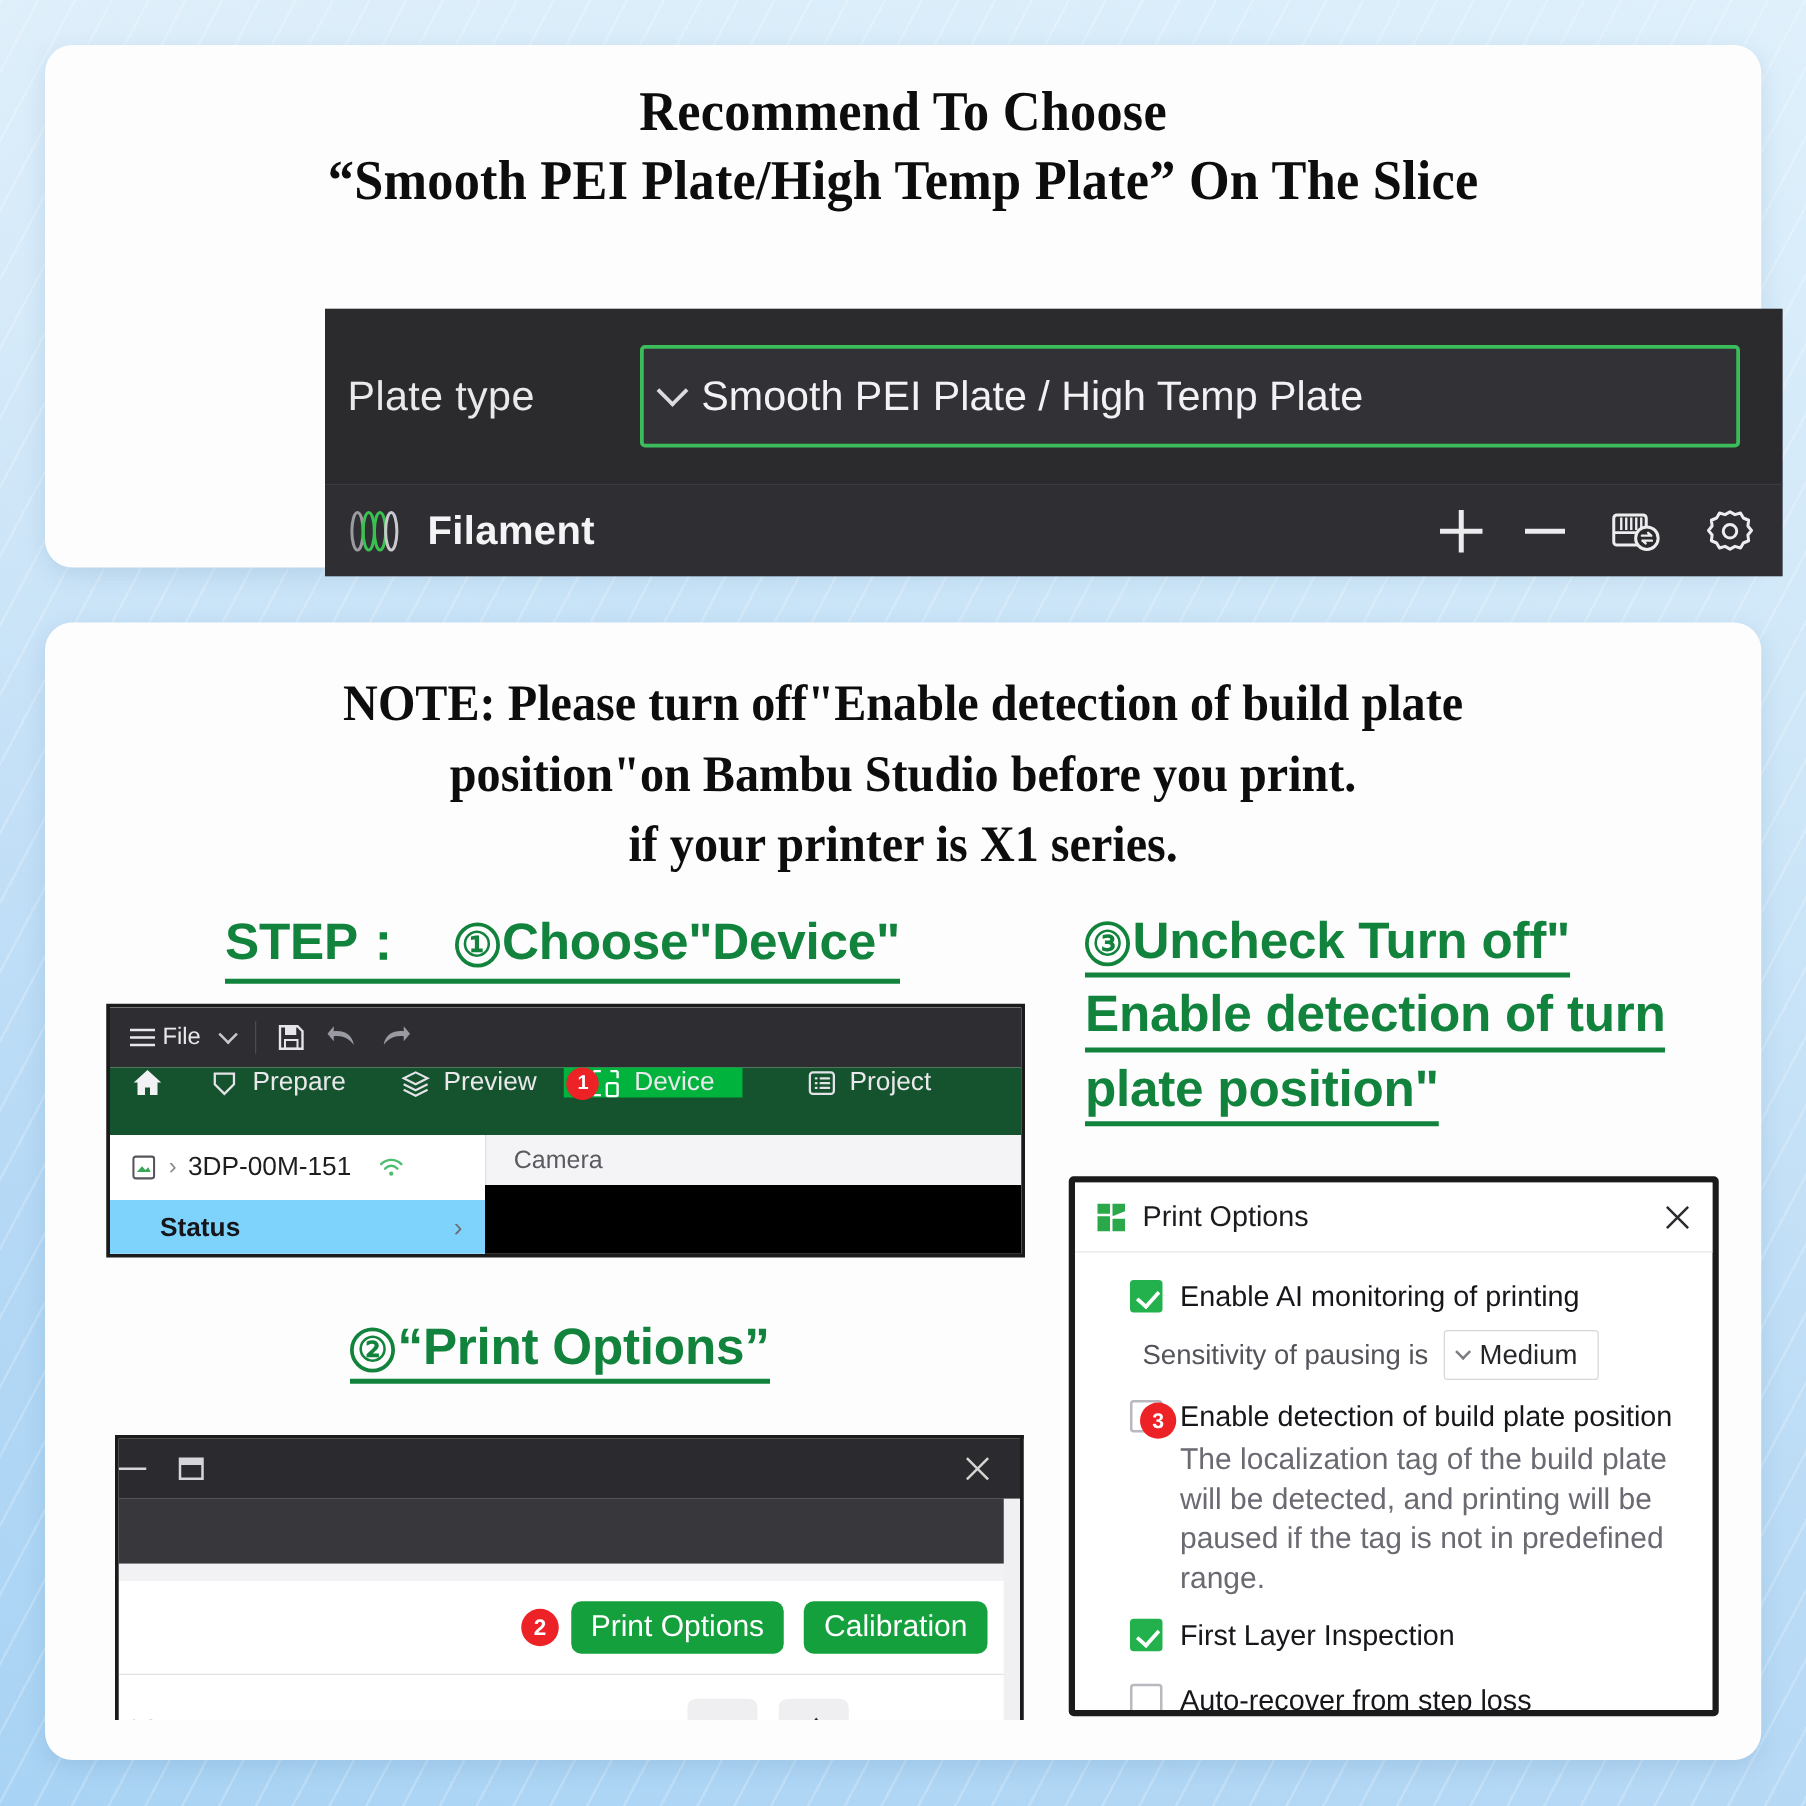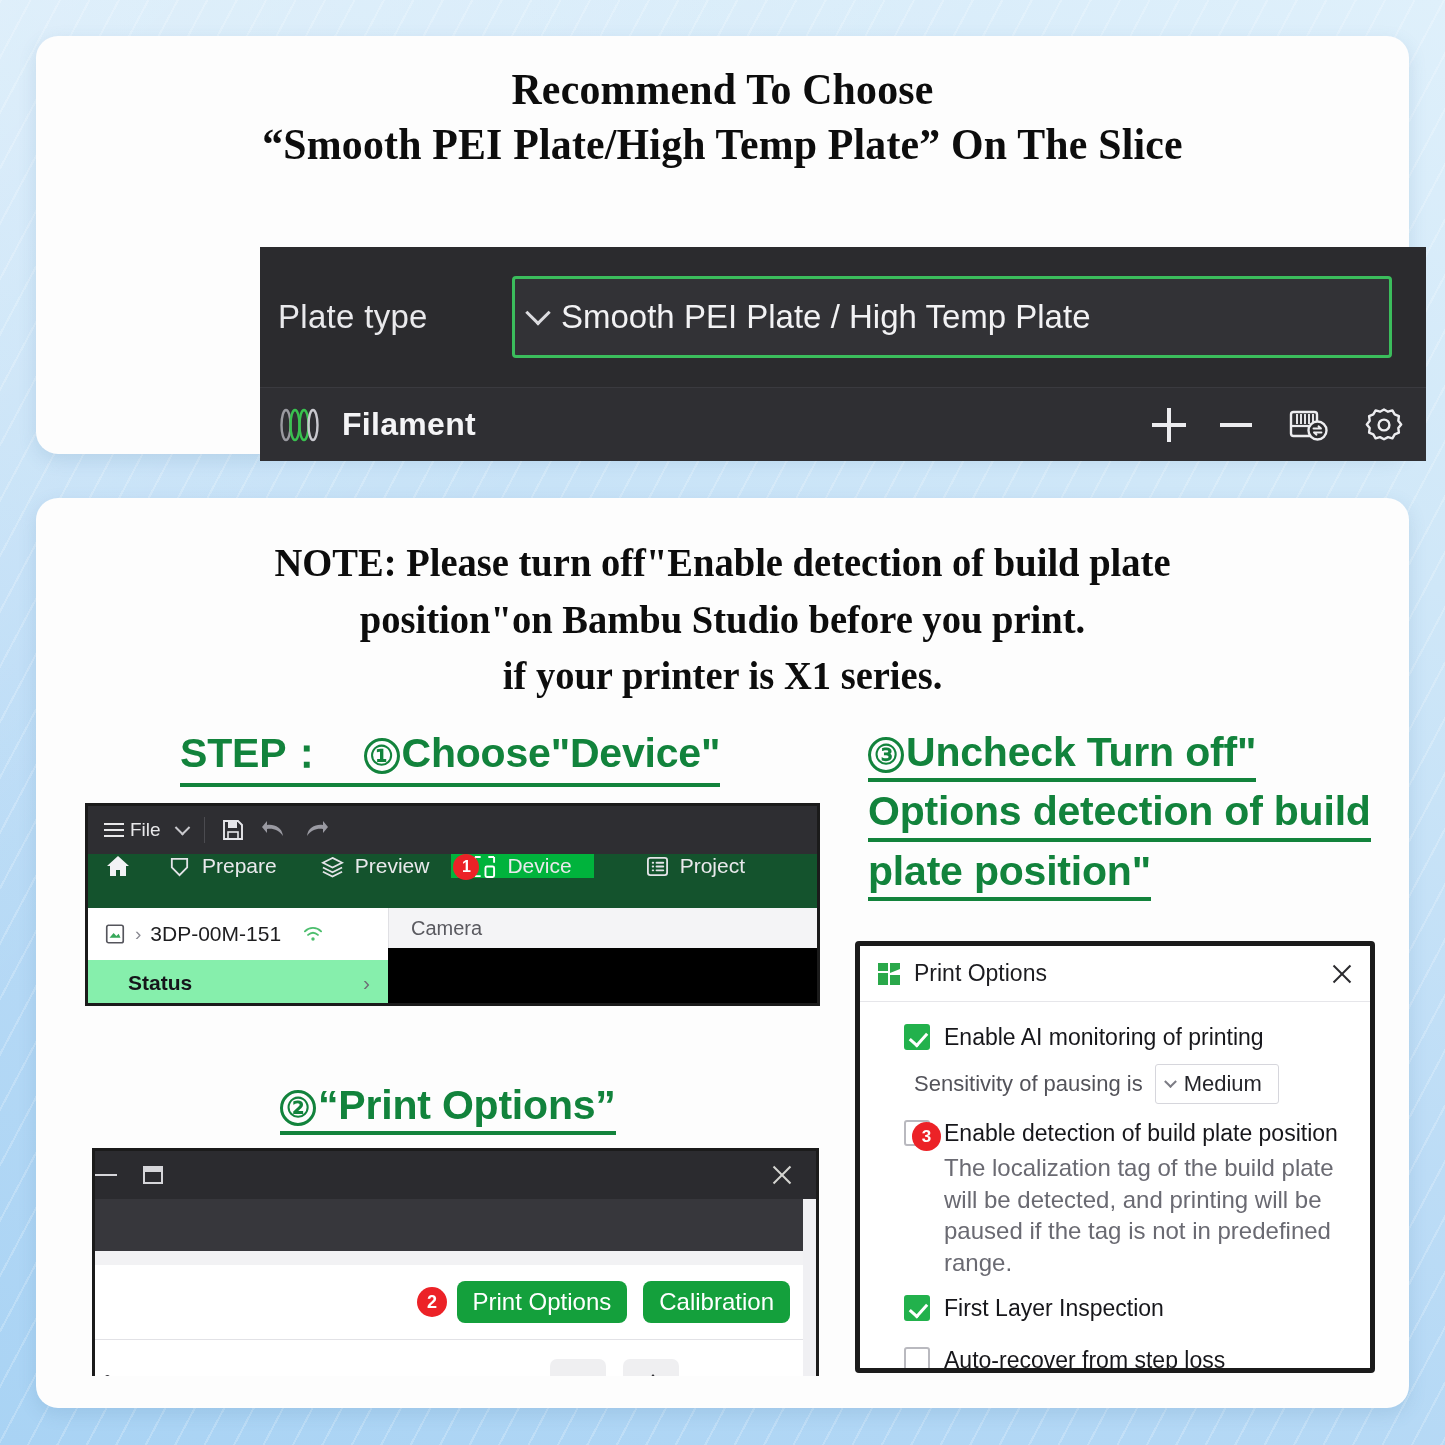--- a/index.html
+++ b/index.html
@@ -149,21 +149,21 @@
     width: 36px; height: 36px;
     border: 3px solid #12833c;
     border-radius: 50%;
     font-size: 27px; line-height: 31px;
     text-align: center;
     vertical-align: 2px;
     margin-right: 2px;
   }
 
   #step1-head { position: absolute; left: 180px; top: 726px; }
-  #step2-head { position: absolute; left: 280px; top: 1082px; }
+  #step2-head { position: absolute; left: 280px; top: 1054px; }
   #step3-head { position: absolute; left: 868px; top: 728px; width: 520px; line-height: 1.18; }
   #step3-head .uline { margin-bottom: 5px; }
 
   
   .shot { position: absolute; background: #fff; overflow: hidden; }
   #shot-device { left: 85px; top: 803px; width: 735px; height: 203px; border: 3px solid #1b1b1b; }
   #shot-window { left: 92px; top: 1148px; width: 727px; height: 228px; border: 3px solid #1b1b1b; border-bottom: none; }
   #shot-dialog { left: 855px; top: 941px; width: 520px; height: 432px; border: 5px solid #1b1b1b; border-radius: 4px; }
 
   
@@ -193,21 +193,21 @@
     z-index: 4;
   }
   #badge1 { left: 2px; top: 0px; }
   .bs-body { display: flex; height: 98px; }
   .bs-left { width: 300px; background: #fff; }
   .bs-printer {
     height: 52px; display: flex; align-items: center; gap: 9px;
     padding-left: 16px; font-size: 21px; color: #1d1d1f;
   }
   .bs-status {
-    height: 46px; background: #86efac;
+    height: 46px; background: #7dd3fc;
     display: flex; align-items: center;
     padding: 0 18px 0 40px;
     font-size: 21px; font-weight: bold; color: #15151a;
   }
   .bs-right { flex: 1; background: #000; }
   .bs-camera {
     height: 40px; background: #f4f4f6; color: #5a5a60;
     display: flex; align-items: center; padding-left: 22px; font-size: 20px;
     border-left: 1px solid #e0e0e4;
   }
@@ -346,21 +346,21 @@
 </div>
 
 <div class="green-head" id="step2-head">
   <span class="uline">
     <span class="circnum">②</span><span>“Print Options”</span>
   </span>
 </div>
 
 <div class="green-head" id="step3-head">
   <div><span class="uline"><span class="circnum">③</span><span>Uncheck Turn off"</span></span></div>
-  <div><span class="uline">Options detection of build</span></div>
+  <div><span class="uline">Enable detection of turn</span></div>
   <div><span class="uline">plate position"</span></div>
 </div>
 
 <div class="shot" id="shot-device">
   <div class="bs-toolbar">
     <span class="bs-file">
       <span class="hamb">
           <i></i>
           <i></i>
           <i></i>

